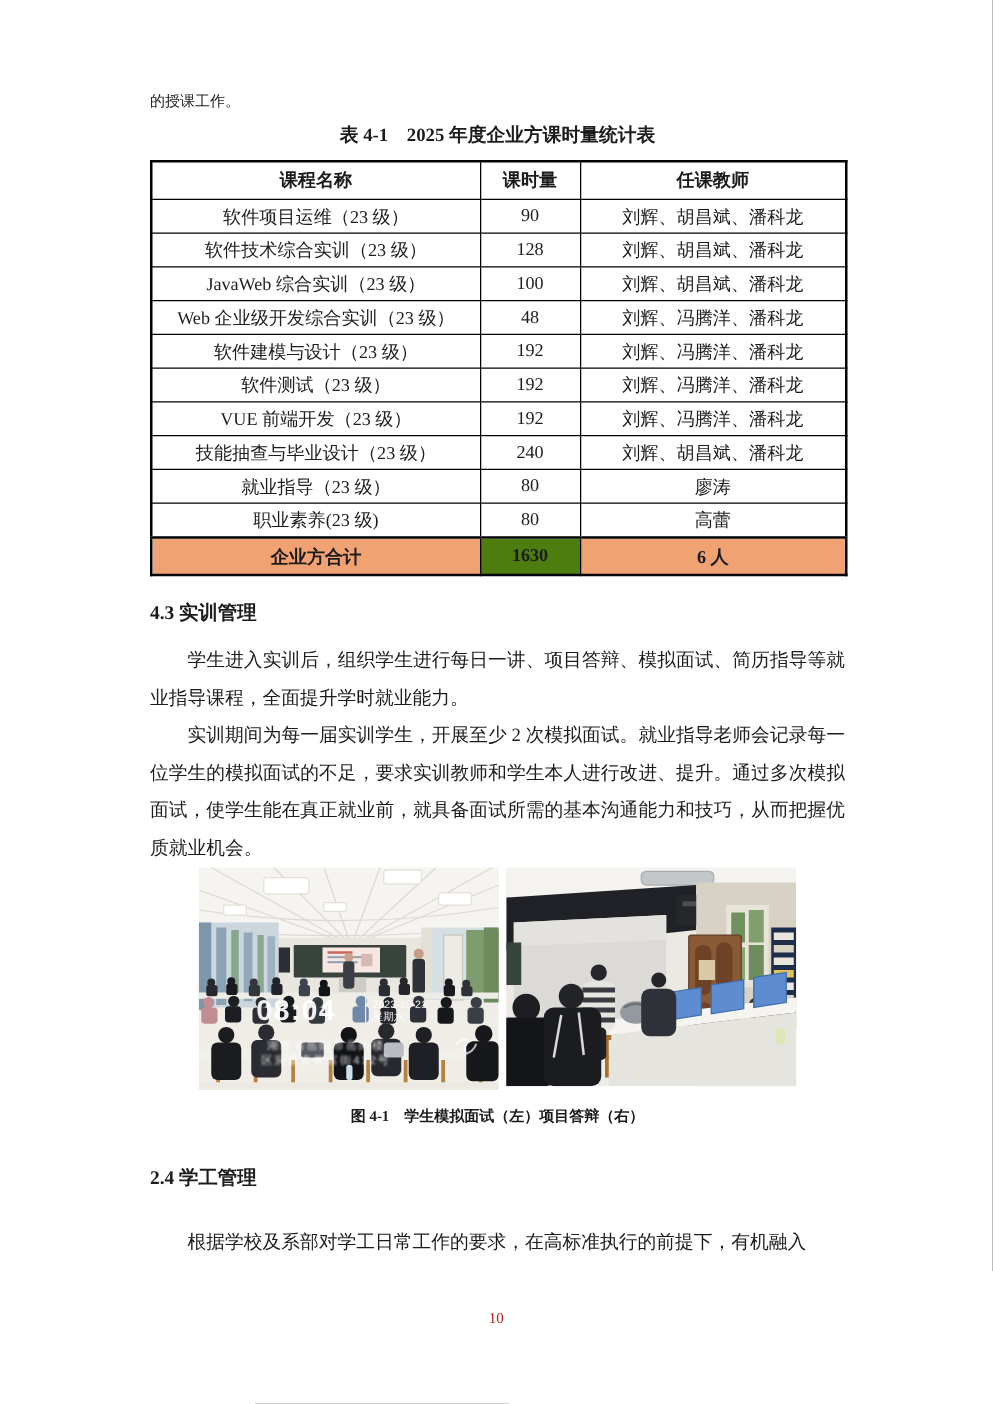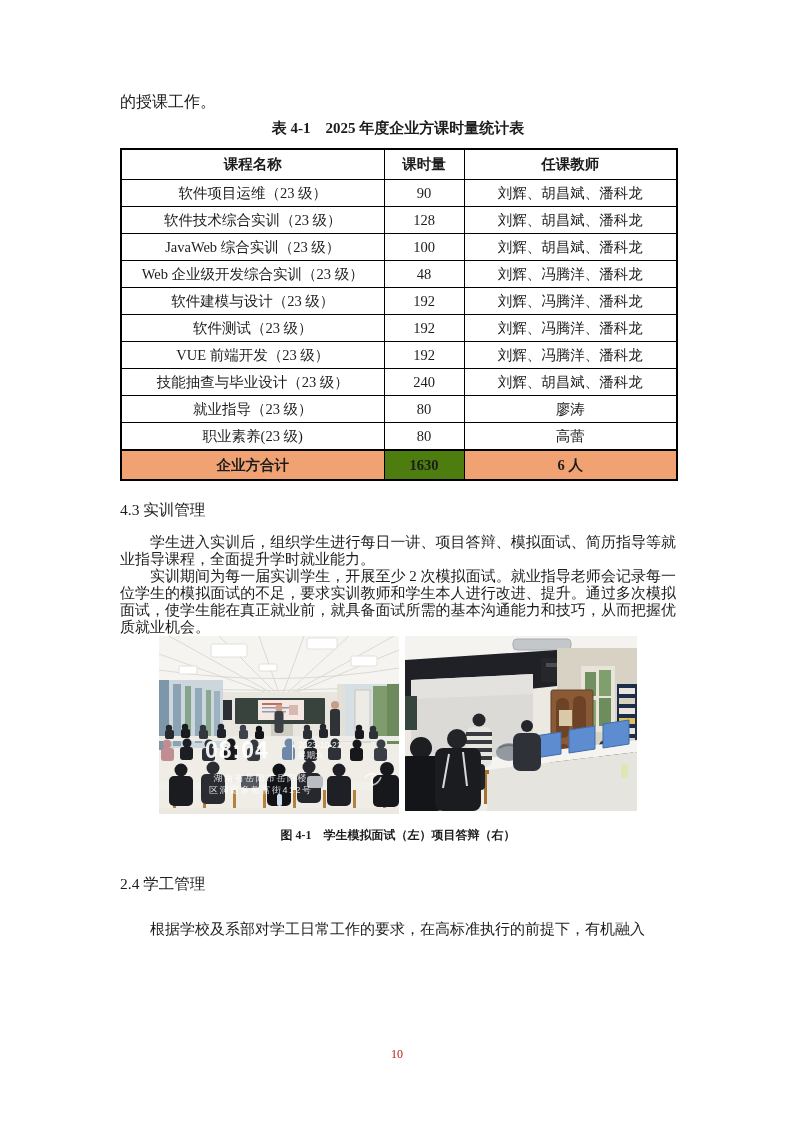--- a/index.html
+++ b/index.html
@@ -2,34 +2,34 @@
 <html><head>
 <meta charset="utf-8">
 <style>
   html,body{margin:0;padding:0;background:#888;}
   .page{
     width:794px;height:1123px;position:relative;background:#ffffff;
     font-family:"Liberation Serif","DejaVu Serif",serif;color:#1c1c1c;
     overflow:hidden;margin:0 auto;
   }
   .content{position:absolute;left:120px;top:0;width:556px;}
-  .intro{margin:0;padding-top:88px;font-size:16px;line-height:27px;}
+  .intro{margin:0;padding-top:68px;font-size:12px;line-height:27px;}
   .table-title{font-size:15px;font-weight:bold;text-align:center;margin:4px 0 10px;}
   table.course{border-collapse:collapse;width:556px;table-layout:fixed;border:2px solid #000;}
   table.course th,table.course td{
     border:1px solid #000;text-align:center;font-size:14.5px;
     padding:0 2px;overflow:hidden;white-space:nowrap;
   }
   table.course th{height:29px;font-weight:bold;}
   table.course td{height:26px;font-weight:normal;}
   tr.total-row td{height:28px;font-weight:bold;border-top:2px solid #000;}
-  h2.sec{font-size:15.5px;font-weight:normal;margin:19px 0 13px 0;}
+  h2.sec{font-size:15.5px;font-weight:bold;margin:19px 0 13px 0;}
   h2.sec-44{margin-top:30px;}
   h3.subsec{font-size:15px;font-weight:bold;margin:13px 0 0 2px;}
-  .para{margin:0;font-size:15px;line-height:17px;text-align:justify;text-indent:2em;}
+  .para{margin:0;font-size:15px;line-height:30px;text-align:justify;text-indent:2em;}
   .para-last{margin-top:26px;}
   .photos{display:flex;gap:6px;margin:0 0 0 39px;align-items:flex-start;}
   .fig{position:relative;line-height:0;}
   .fig svg{display:block;}
   .caption{font-size:12px;font-weight:bold;text-align:center;margin-top:13px;}
   .page-num{position:absolute;left:0;right:0;top:1047px;text-align:center;font-size:12px;color:#b91c1c;}
   
   .wm-time{
     position:absolute;left:46px;top:102px;font-size:23px;font-weight:bold;
     color:rgba(255,255,255,.92);letter-spacing:1px;filter:blur(.4px);

